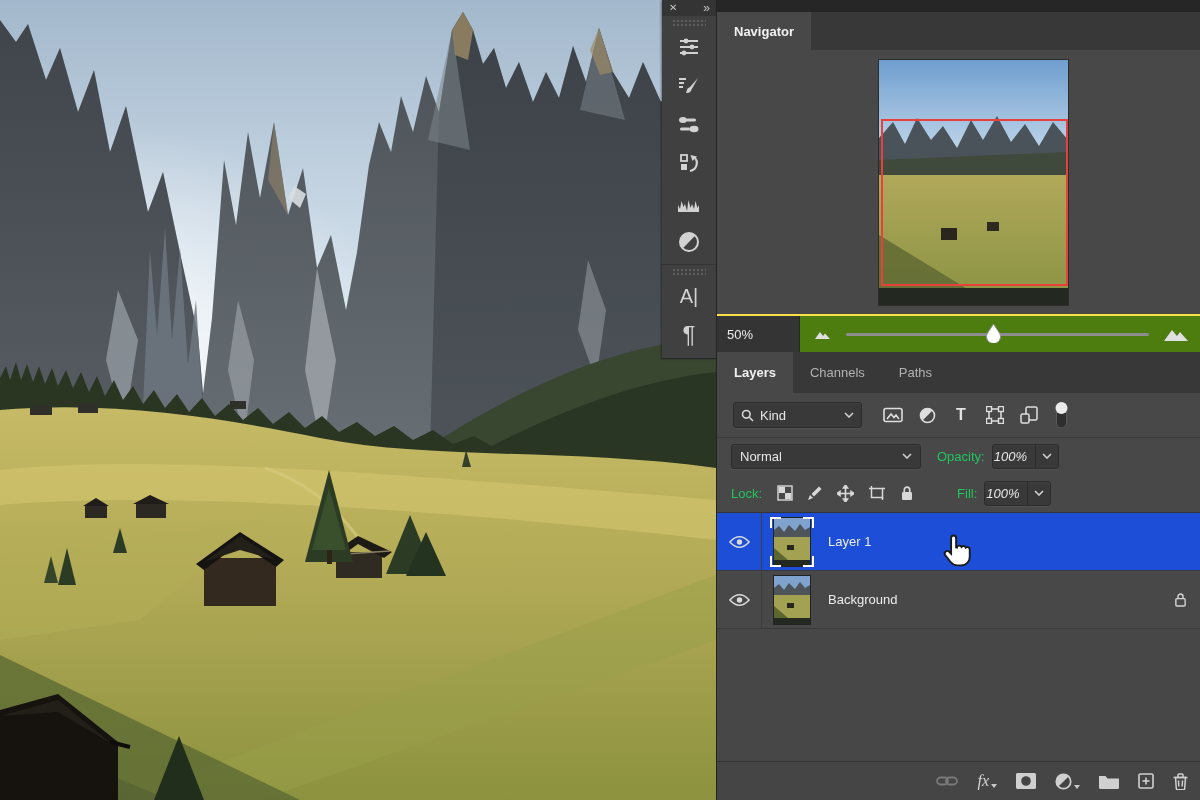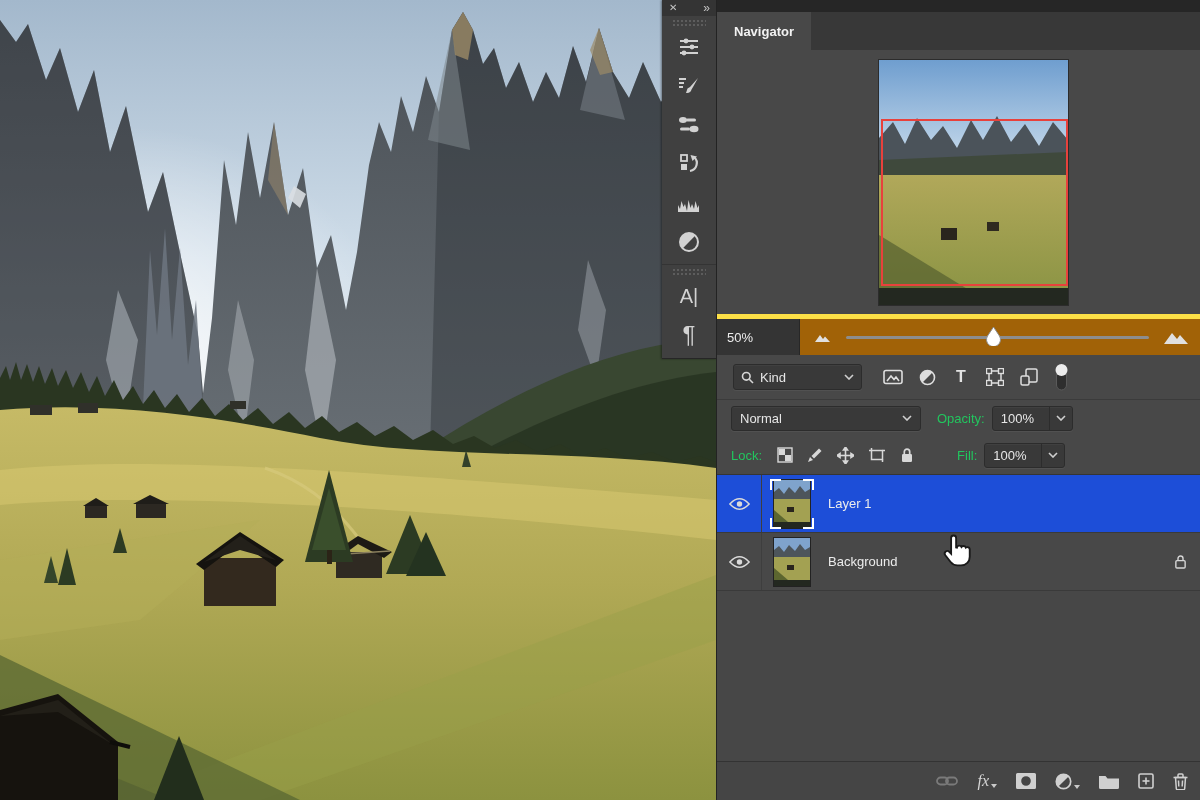--- a/index.html
+++ b/index.html
@@ -34,22 +34,22 @@
   .tabrow2{height:41px;}
   .tab{padding:0 17px;display:flex;align-items:center;font-size:13px;color:#b2b2b2;}
   .tab.active{background:#484848;color:#f2f2f2;font-weight:bold;}
 
   .nav-body{height:264px;position:relative;flex:none;}
   .nav-thumb{position:absolute;left:162px;top:10px;width:189px;height:245px;
              outline:1px solid #2c2c2c;}
   .nav-viewbox{position:absolute;left:2px;top:59px;width:183px;height:163px;
                border:2px solid var(--red,#e8413c);}
 
-  .zoomrow{height:36px;display:flex;align-items:center;flex:none;background:#a16207;
-           border-top:5px solid #fde047;}
+  .zoomrow{height:36px;display:flex;align-items:center;flex:none;background:#4d7c0f;
+           border-top:2px solid #fde047;}
   .zoom-well{width:83px;height:36px;background:#343434;border-right:1px solid #272727;
              display:flex;align-items:center;padding-left:10px;box-sizing:border-box;
              font-size:13px;color:#ececec;}
   .slider-zone{flex:1;display:flex;align-items:center;padding:0 12px 0 14px;}
   .mtn-sm{flex:none;margin-right:14px;}
   .mtn-lg{flex:none;margin-left:14px;}
   .track-wrap{flex:1;position:relative;height:20px;}
   .track{position:absolute;left:0;right:0;top:9px;height:3px;background:#8d8d8d;border-radius:2px;}
   .sl-thumb{position:absolute;left:46%;top:-1px;}
 
@@ -61,21 +61,21 @@
   .kind-field{width:113px;height:24px;padding:0 7px;}
   .kind-field .lbl{margin-left:6px;flex:1;}
   .filter-icons{display:flex;align-items:center;margin-left:21px;color:#dedede;}
   .filter-icons .fi{margin-right:14px;display:flex;align-items:center;justify-content:center;width:20px;}
   .type-glyph{font-size:16px;font-weight:bold;color:#e3e3e3;}
 
   .blend-row{height:36px;display:flex;align-items:center;flex:none;padding-left:14px;}
   .blend-field{width:172px;height:23px;padding:0 8px;justify-content:space-between;}
   .minilabel{font-size:13px;color:#22c55e;margin-left:16px;}
   .val-field{height:23px;margin-left:7px;}
-  .val-field .v{padding:0 8px;min-width:40px;}
+  .val-field .v{padding:0 1px;min-width:40px;font-style:italic;}
   .val-field .sep{width:1px;align-self:stretch;background:#2c2c2c;}
   .val-field .chev{padding:0 6px;}
 
   .lock-row{height:38px;display:flex;align-items:center;flex:none;padding-left:10px;
             border-bottom:1px solid #353535;}
   .lock-icons{display:flex;align-items:center;margin-left:8px;color:#d8d8d8;}
   .lock-icons .li{margin:0 7px;display:flex;}
   .lock-row .fill-label{margin-left:36px;}
 
   .layer-row{height:57px;display:flex;align-items:center;flex:none;background:#484848;
@@ -325,20 +325,25 @@
               <path d="M8.5,1 L14.5,10 A7,7 0 1 1 2.5,10 Z" fill="#ffffff" stroke="#8e8e8e" stroke-width="1"></path>
             </svg>
           </div>
         </div>
         <svg class="mtn-lg" width="26" height="15" viewBox="0 0 26 15" fill="#e0e0e0">
           <polygon points="1,14 9,3 14,9 17,5 25,14"></polygon>
         </svg>
       </div>
     </div>
 
+    <div class="tabrow tabrow2">
+      <div class="tab active">Layers</div>
+      <div class="tab">Channels</div>
+      <div class="tab">Paths</div>
+    </div>
 
     <div class="filter-row">
       <div class="field kind-field">
         <svg width="13" height="13" viewBox="0 0 13 13" fill="none" stroke="#d6d6d6" stroke-width="1.6">
           <circle cx="5.3" cy="5.3" r="3.8"></circle>
             <line x1="8.3" y1="8.3" x2="12" y2="12"></line>
         </svg>
         <span class="lbl">Kind</span>
         <svg width="10" height="6" viewBox="0 0 10 6" fill="none" stroke="#cfcfcf" stroke-width="1.6">
           <polyline points="1,1 5,5 9,1"></polyline>

